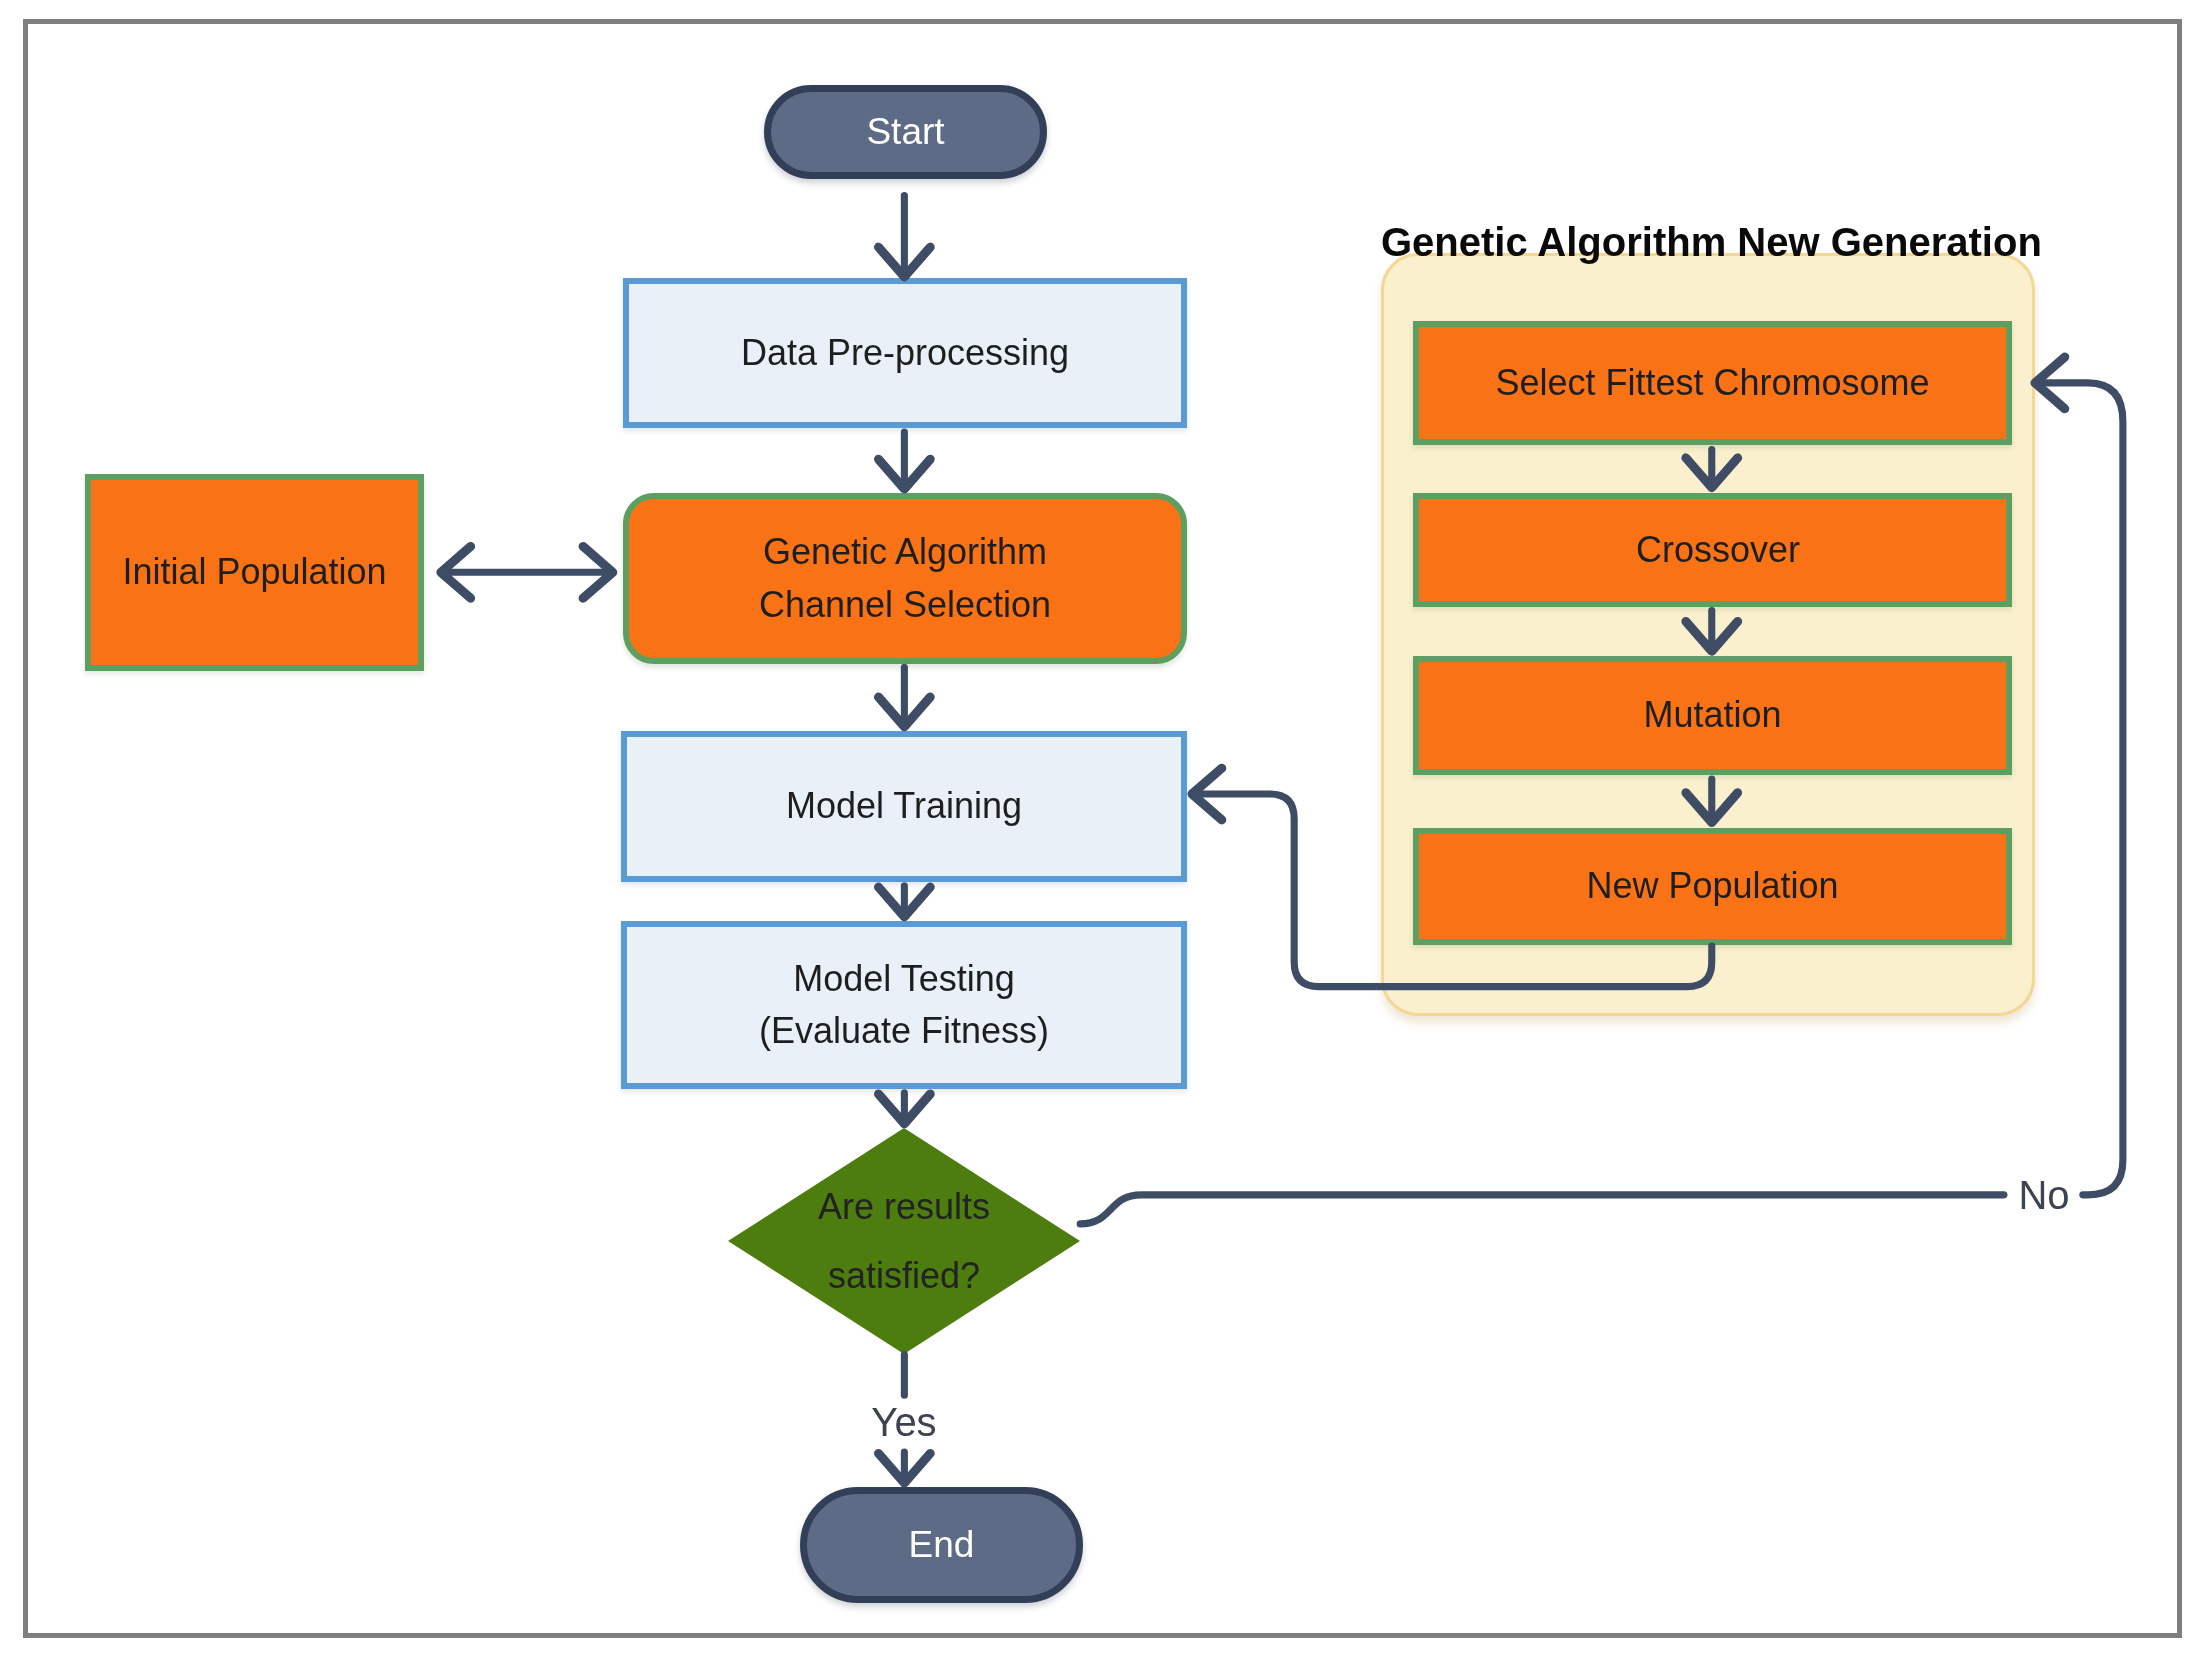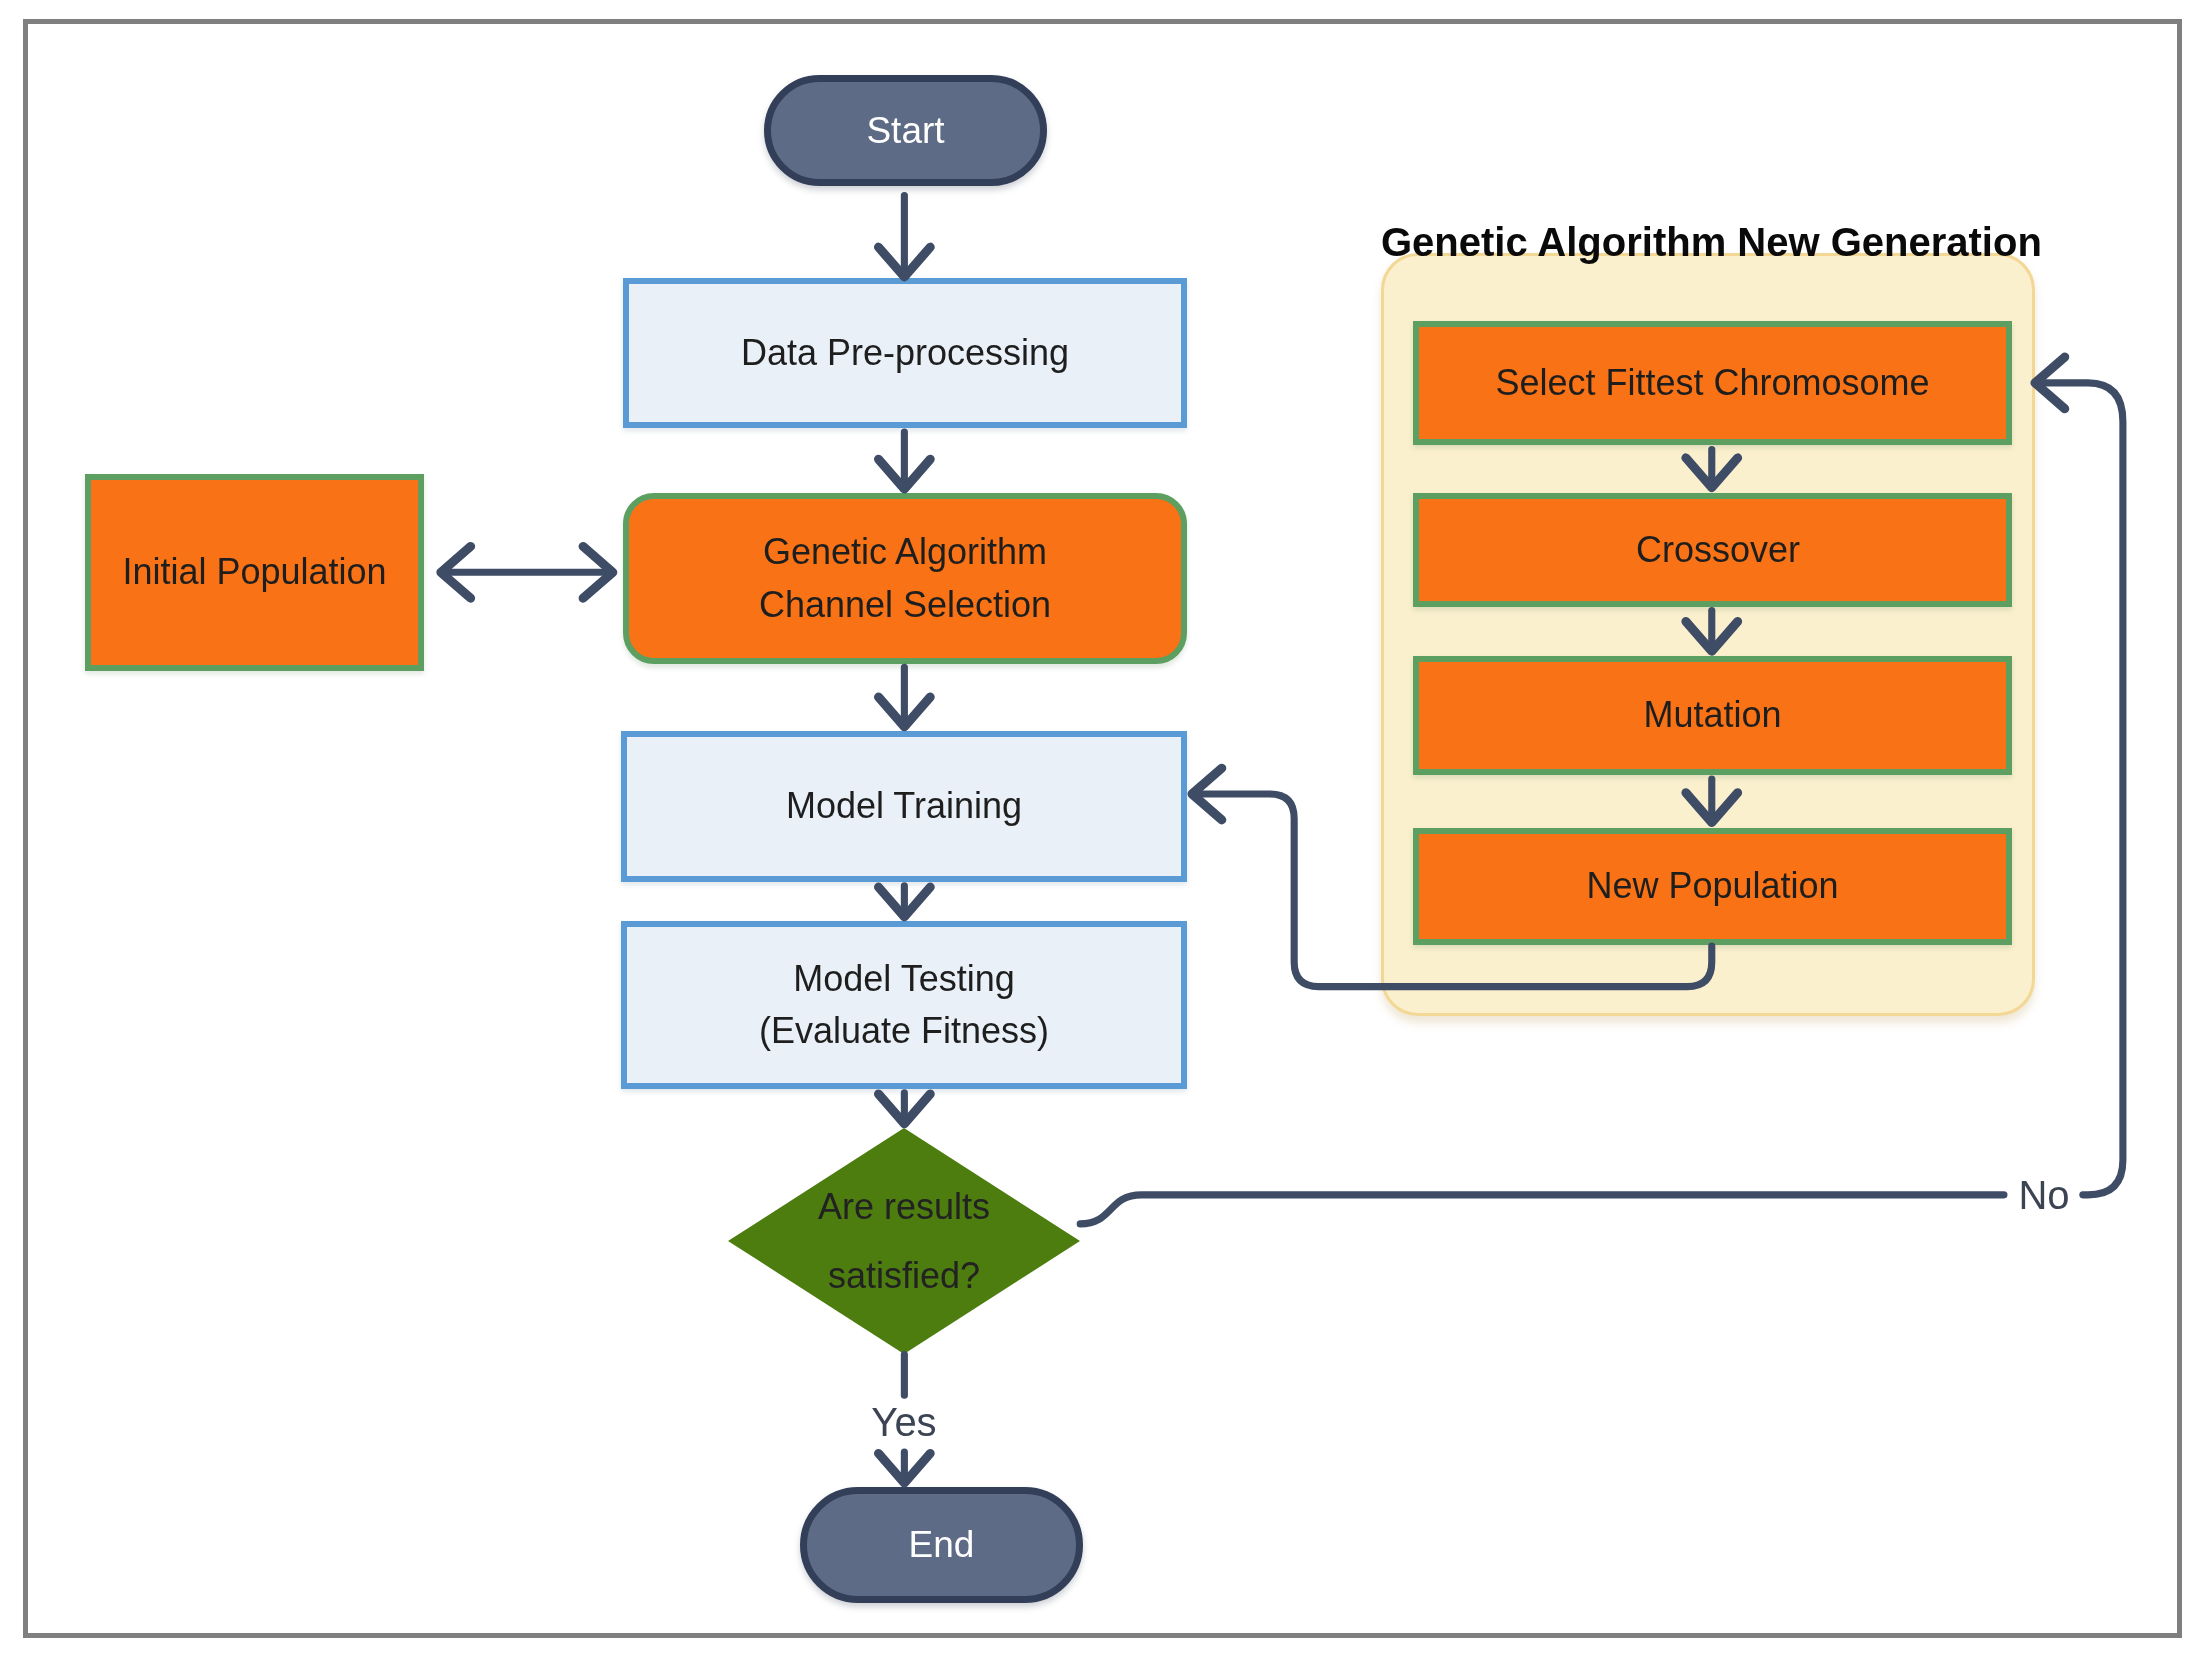--- a/index.html
+++ b/index.html
@@ -27,21 +27,21 @@
   svg.wires{position:absolute;left:0;top:0;pointer-events:none;}
 </style>
 </head>
 <body>
 
 <div class="frame"></div>
 
 <div class="panel" style="left:1381px;top:253px;width:654px;height:763px;"></div>
 <div class="panel-title" style="left:1381px;top:220px;width:654px;">Genetic Algorithm New Generation</div>
 
-<div class="node pill" style="left:764px;top:75px;width:283px;height:111px;">
+<div class="node pill" style="left:764px;top:85px;width:283px;height:94px;">
   <span>Start</span>
 </div>
 
 <div class="node blue" style="left:623px;top:278px;width:564px;height:150px;">
   <span>Data Pre-processing</span>
 </div>
 
 <div class="node green" style="left:85px;top:474px;width:339px;height:197px;">
   <span>Initial Population</span>
 </div>

